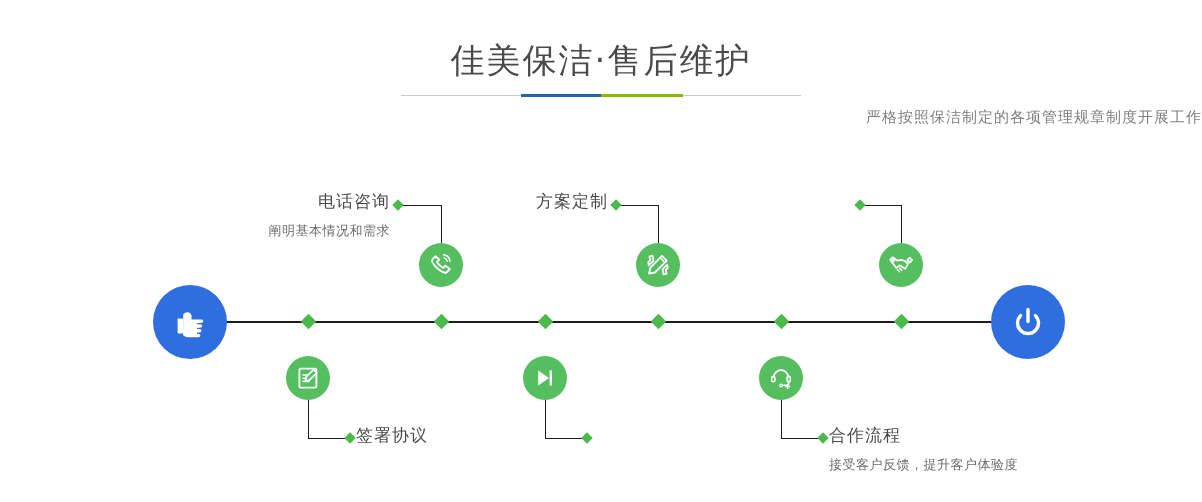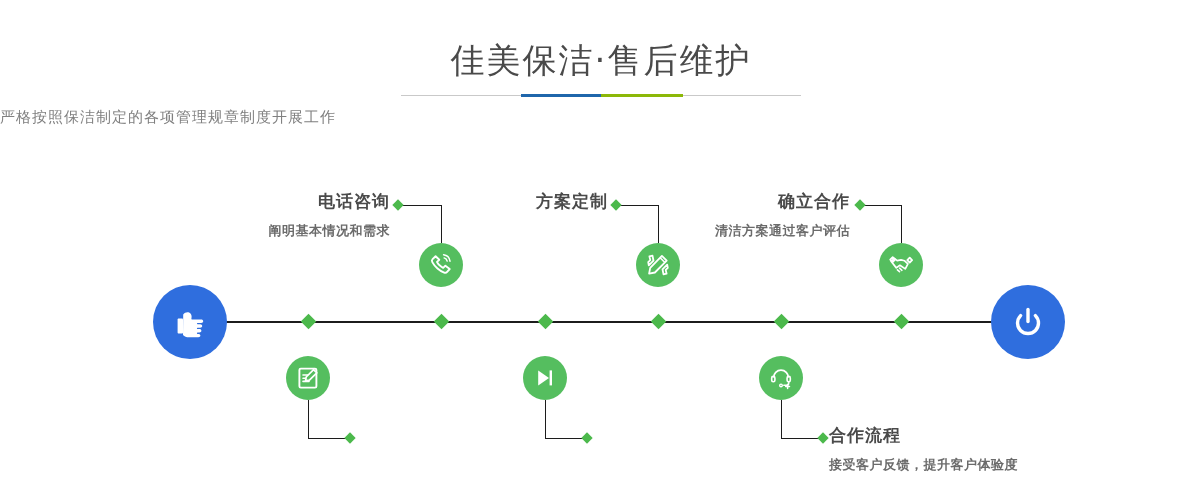--- a/index.html
+++ b/index.html
@@ -33,21 +33,21 @@
   .divider .seg-blue{
     position:absolute;left:120px;top:0;width:80px;height:3px;
     background:#1f66ab;
   }
   .divider .seg-green{
     position:absolute;left:200px;top:0;width:82px;height:3px;
     background:#8cb808;
   }
   .subtitle{
     position:absolute;left:0;top:108px;width:1202px;
-    text-align:left;
+    text-align:right;
     font-size:15px;
     color:#808080;
     letter-spacing:1px;
     white-space:nowrap;
   }
 
   
   .axis{
     position:absolute;left:190px;top:321px;width:838px;height:2px;
     background:#1c1c1c;
@@ -79,21 +79,21 @@
   .conn.v{width:1px;}
   .conn.h{height:1px;}
 
   
   .tipdot{
     position:absolute;width:8px;height:8px;background:#4cb94c;
     transform:rotate(45deg);
   }
 
   
-  .lbl{position:absolute;white-space:nowrap;font-weight:bold;}
+  .lbl{position:absolute;white-space:nowrap;}
   .lbl .main{
     font-size:17px;color:#4a4a4a;line-height:22px;letter-spacing:1px;
   }
   .lbl .sub{
     font-size:13px;color:#6b6b6b;line-height:20px;letter-spacing:0.5px;margin-top:9px;
   }
   .lbl.top{text-align:right;}
   .lbl.top .main{padding-right:0;}
   .lbl.bot{text-align:left;}
 </style>
@@ -164,20 +164,21 @@
         <line x1="8" y1="13.2" x2="16" y2="13.2" stroke="#ffffff" stroke-width="1.6" stroke-linecap="round"></line>
         <line x1="8" y1="16.4" x2="14" y2="16.4" stroke="#ffffff" stroke-width="1.6" stroke-linecap="round"></line>
         <path fill="#55be5f" stroke="#ffffff" stroke-width="1.7" stroke-linejoin="round" d="m18.6 4.6 3.2 3.2-7.4 7.4-3.9 0.7 0.7-3.9z"></path>
       </svg>
     </span>
   </div>
   <div class="conn v" style="left:308px;top:400px;height:38px;"></div>
   <div class="conn h" style="left:308px;top:438px;width:42px;"></div>
   <div class="tipdot" style="left:346px;top:434px;"></div>
   <div class="lbl bot" style="left:356px;top:424px;width:260px;">
+    <div class="main">签署协议</div>
   </div>
 
   <div class="node" style="left:636px;top:243px;">
     <span>
       <svg width="26" height="26" viewBox="0 0 26 26">
         <path fill="none" stroke="#ffffff" stroke-width="1.8" stroke-linejoin="round" d="m16.9 3.9 4.8 4.8L9.9 20.5l-5.8 1.1 1.1-5.8z"></path>
         <line x1="15.1" y1="5.7" x2="19.9" y2="10.5" stroke="#ffffff" stroke-width="1.6"></line>
         <path fill="none" stroke="#ffffff" stroke-width="1.8" stroke-linejoin="round" d="m4.4 4.3 3.1-0.6 1 5-4.7 4.6-0.6-3.1 2.1-2.1z"></path>
         <path fill="none" stroke="#ffffff" stroke-width="1.8" stroke-linejoin="round" d="m21.6 21.7-3.1 0.6-1-5 4.7-4.6 0.6 3.1-2.1 2.1z"></path>
       </svg>
@@ -209,24 +210,20 @@
         <path fill="none" stroke="#ffffff" stroke-width="1.6" stroke-linecap="round" d="m11.6 16.2 2.3 2.1"></path>
         <path fill="none" stroke="#ffffff" stroke-width="1.6" stroke-linecap="round" d="m9.4 17.8 2.1 1.9"></path>
         <path fill="none" stroke="#ffffff" stroke-width="1.8" stroke-linejoin="round" d="m2.2 7.6 2.5-2.4 2.4 2.4-2.5 2.4z"></path>
         <path fill="none" stroke="#ffffff" stroke-width="1.8" stroke-linejoin="round" d="m19.3 8.1 2.4-2.4 2.4 2.4-2.4 2.4z"></path>
       </svg>
     </span>
   </div>
   <div class="conn v" style="left:901px;top:205px;height:38px;"></div>
   <div class="conn h" style="left:860px;top:205px;width:42px;"></div>
   <div class="tipdot" style="left:856px;top:201px;"></div>
-  <div class="lbl top" style="left:610px;top:190px;width:240px;">
-    <div class="main">确立合作</div>
-    <div class="sub">清洁方案通过客户评估</div>
-  </div>
 
   <div class="node" style="left:759px;top:356px;">
     <span>
       <svg width="26" height="26" viewBox="0 0 26 26">
         <path fill="none" stroke="#ffffff" stroke-width="1.8" stroke-linejoin="round" d="M5.6 12.6a7.4 7.4 0 0 1 14.8 0"></path>
         <rect x="3.7" y="11.4" width="3.2" height="5.4" rx="1.5" fill="none" stroke="#ffffff" stroke-width="1.6"></rect>
         <rect x="19.1" y="11.4" width="3.2" height="5.4" rx="1.5" fill="none" stroke="#ffffff" stroke-width="1.6"></rect>
         <path fill="none" stroke="#ffffff" stroke-width="1.6" stroke-linecap="round" d="M20.7 16.8v1.1c0 1.4-1.2 2.4-2.6 2.4h-2.3"></path>
         <circle cx="13" cy="20.4" r="1.3" fill="none" stroke="#ffffff" stroke-width="1.4"></circle>
         <line x1="19.6" y1="19.6" x2="19.6" y2="23.4" stroke="#ffffff" stroke-width="1.5" stroke-linecap="round"></line>

